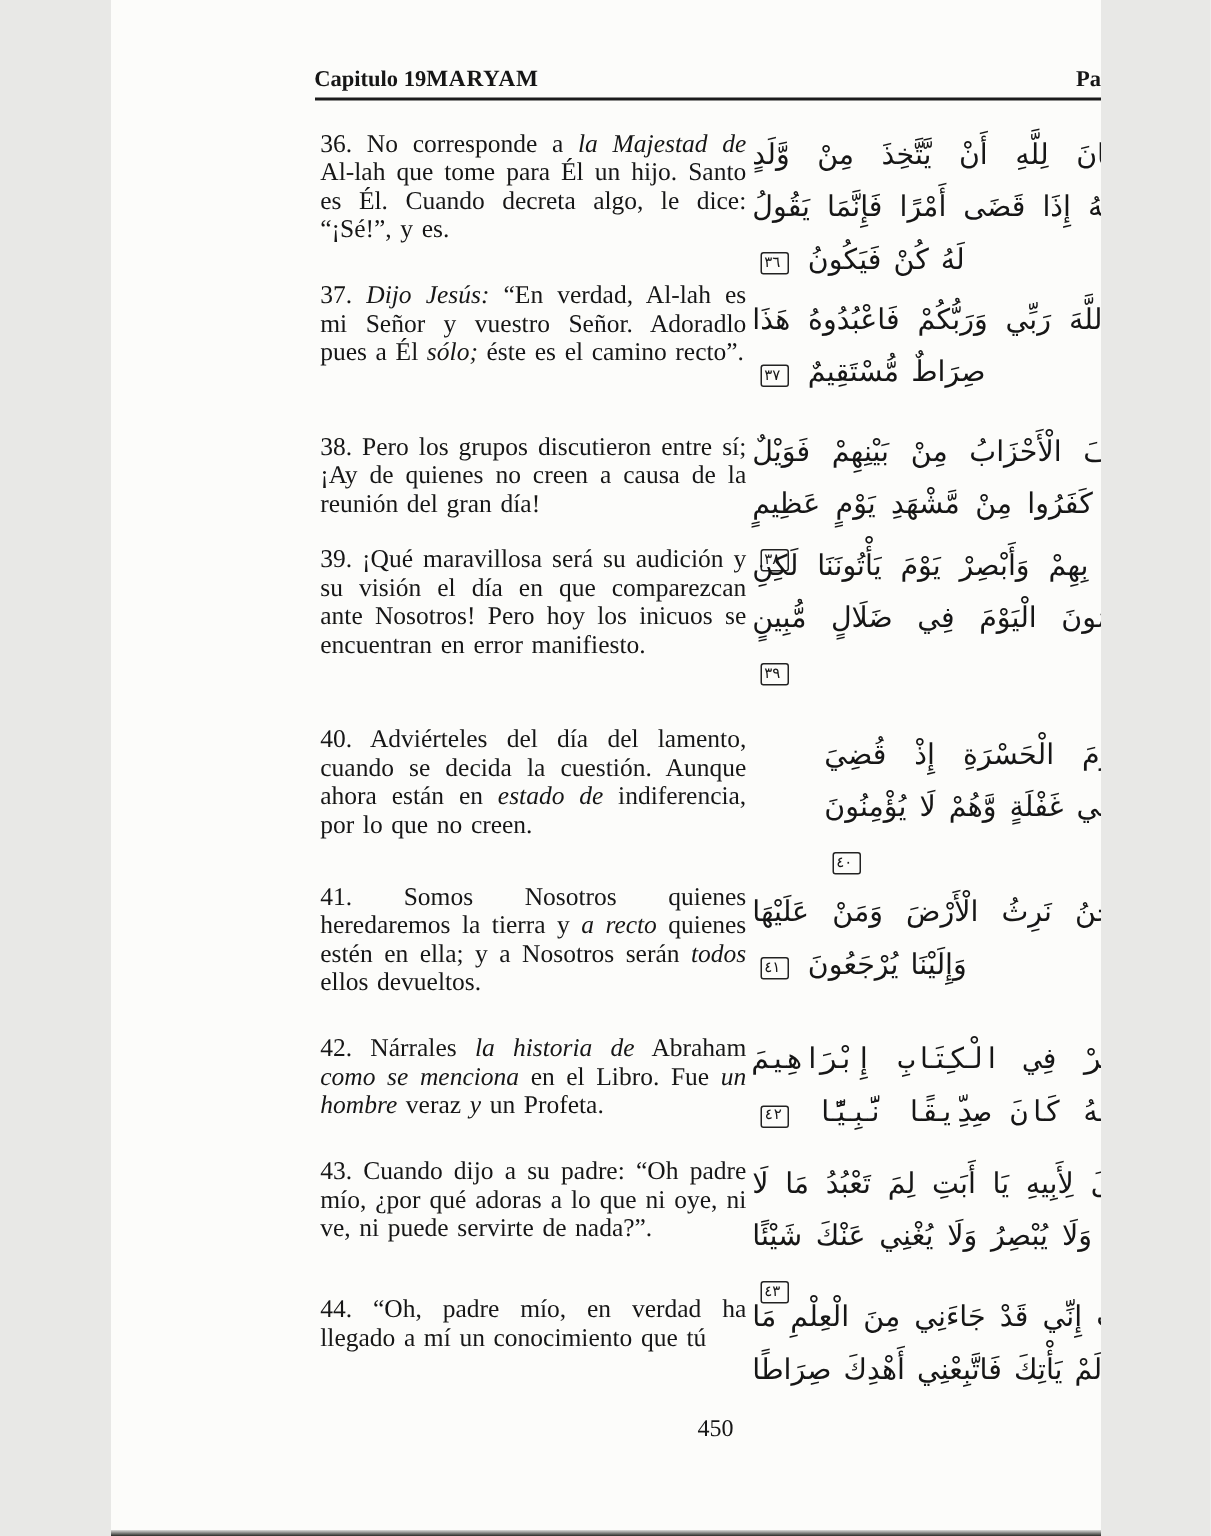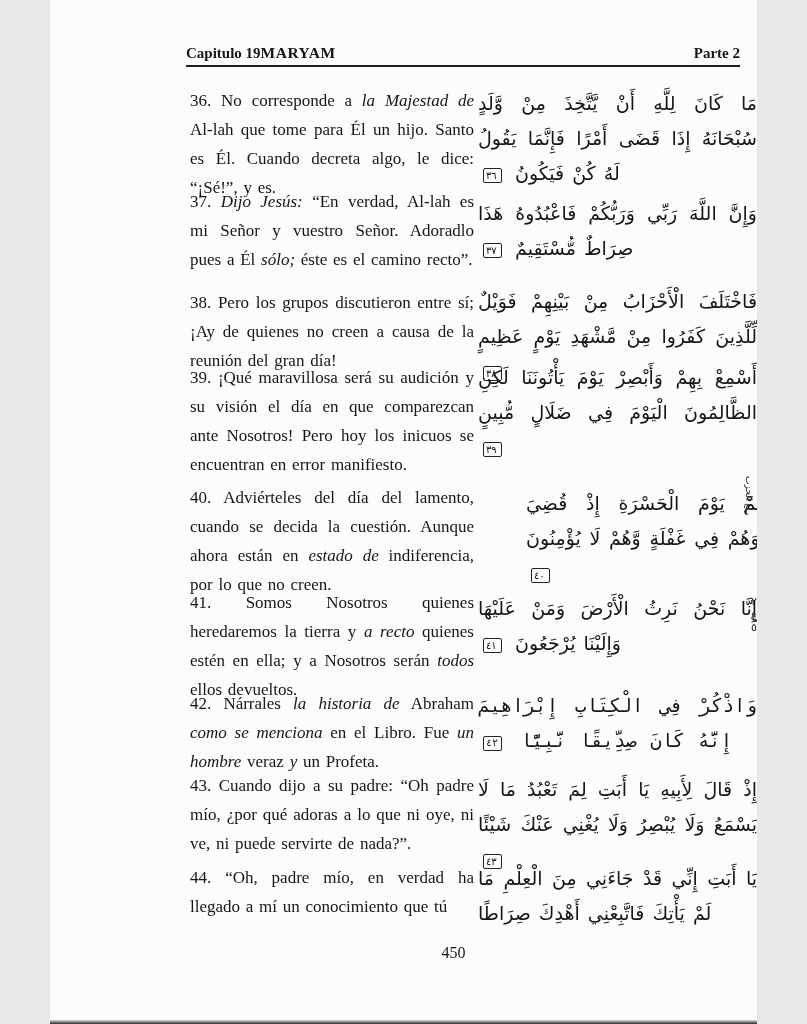--- a/index.html
+++ b/index.html
@@ -4,39 +4,38 @@
 <style>
   html,body{margin:0;padding:0;background:#e8e8e6;}
   .page{
     position:relative;
     width:660px;height:1024px;
     margin:0 auto;
     background:#fcfcfa;
     color:#161616;
     font-family:"Liberation Serif", serif;
     overflow:hidden;
-    padding-left:47px;
   }
   
   .header{
     position:absolute;left:136px;top:44px;width:554px;
     display:flex;align-items:flex-end;
     border-bottom:2px solid #1c1c1c;
     padding-bottom:3px;
     font-weight:bold;font-size:15px;
   }
   .header .h-left{white-space:nowrap;}
   .header .h-center{flex:1;text-align:left;font-size:15.5px;letter-spacing:.5px;}
   .header .h-right{white-space:nowrap;}
 
   
   .verse-row{position:absolute;left:140px;width:567px;}
   .es{
     position:absolute;left:0;top:0;width:284px;
-    font-size:17px;line-height:29px;
+    font-size:17px;line-height:19px;
     text-align:justify;
     word-spacing:1.5px;
   }
   .es em{font-style:italic;}
   .ar{
     position:absolute;left:288px;width:279px;
     direction:rtl;
     text-align:justify;
     text-align-last:left;
     font-family:"DejaVu Sans", sans-serif;

